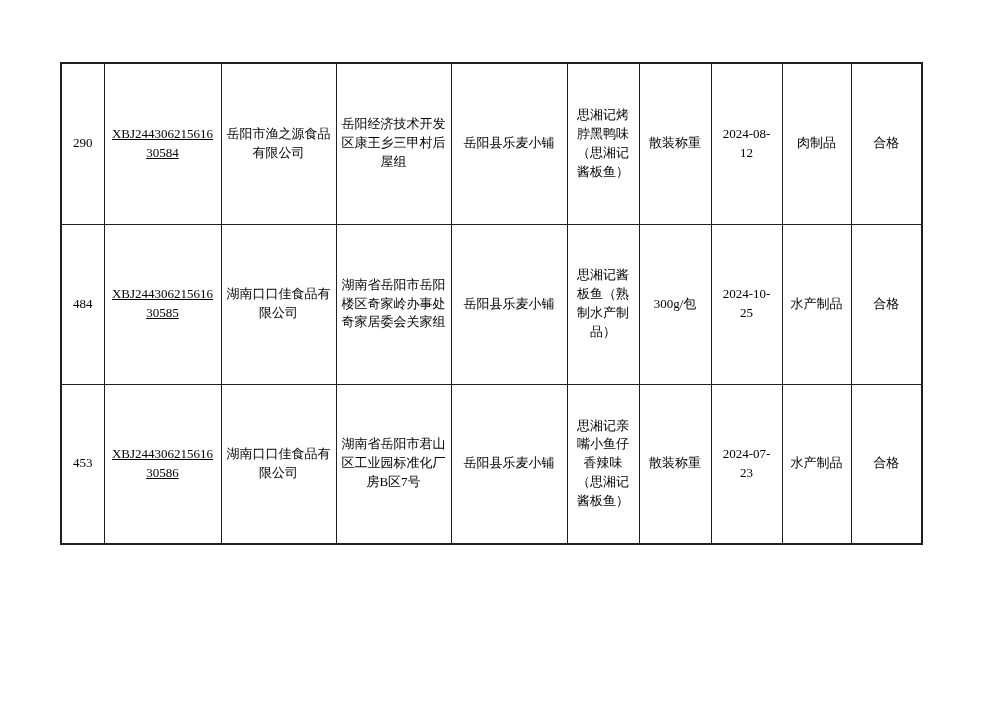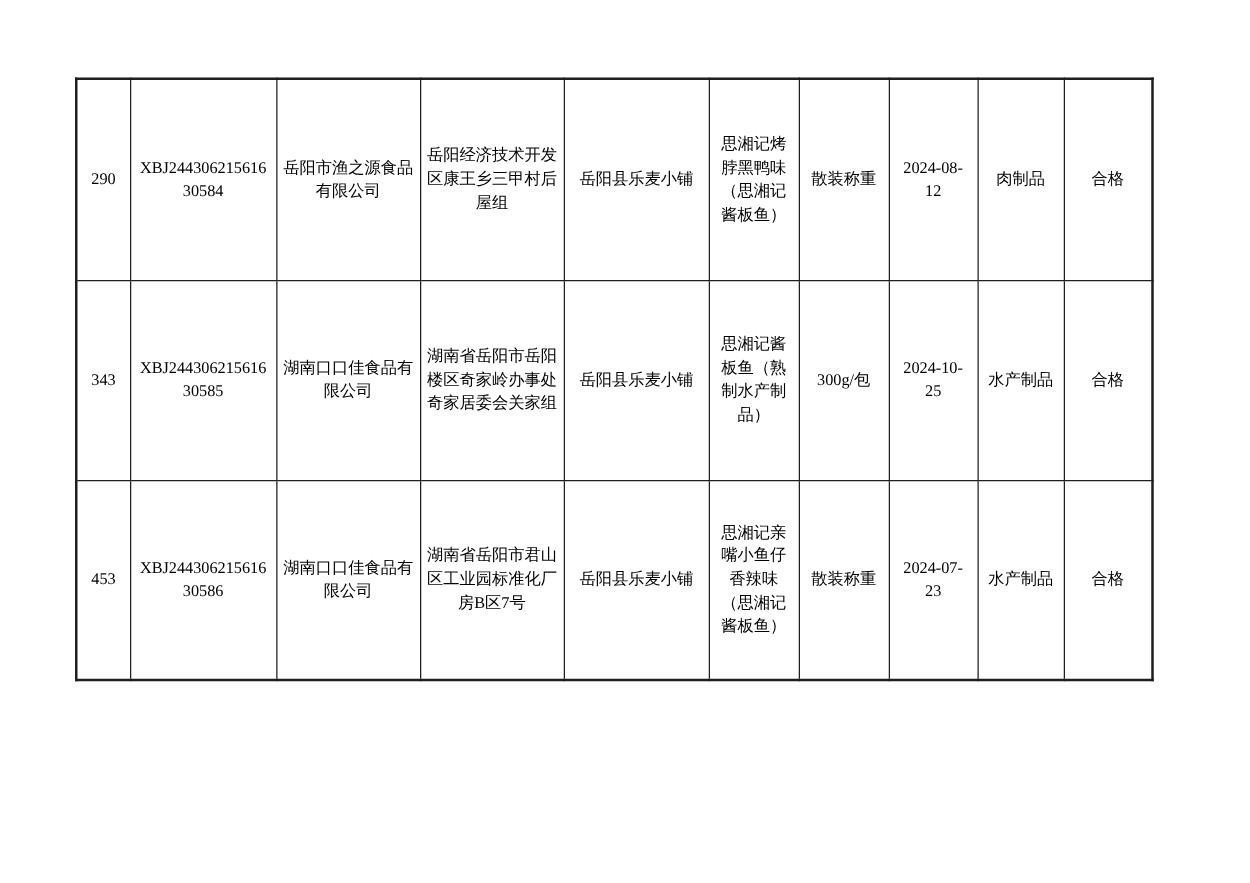--- a/index.html
+++ b/index.html
@@ -45,20 +45,21 @@
   col.c-unit     { width: 116px; }
   col.c-product  { width: 72px; }
   col.c-spec     { width: 72px; }
   col.c-date     { width: 71px; }
   col.c-cat      { width: 69px; }
   col.c-result   { width: 71px; }
 
   td.cell-report {
     word-break: break-all;
     padding: 2px 6px;
+    text-decoration: underline;
   }
   td.cell-producer, td.cell-addr {
     padding: 2px 7px;
   }
   td.cell-date {
     padding: 2px 7px;
   }
 </style>
 </head>
 <body>
@@ -84,21 +85,21 @@
         <td class="cell-producer">岳阳市渔之源食品有限公司</td>
         <td class="cell-addr">岳阳经济技术开发区康王乡三甲村后屋组</td>
         <td class="cell-unit">岳阳县乐麦小铺</td>
         <td class="cell-product">思湘记烤脖黑鸭味（思湘记酱板鱼）</td>
         <td class="cell-spec">散装称重</td>
         <td class="cell-date">2024-08-12</td>
         <td class="cell-cat">肉制品</td>
         <td class="cell-result">合格</td>
       </tr>
       <tr class="row-1">
-        <td class="cell-seq">343</td>
+        <td class="cell-seq">484</td>
         <td class="cell-report">XBJ24430621561630585</td>
         <td class="cell-producer">湖南口口佳食品有限公司</td>
         <td class="cell-addr">湖南省岳阳市岳阳楼区奇家岭办事处奇家居委会关家组</td>
         <td class="cell-unit">岳阳县乐麦小铺</td>
         <td class="cell-product">思湘记酱板鱼（熟制水产制品）</td>
         <td class="cell-spec">300g/包</td>
         <td class="cell-date">2024-10-25</td>
         <td class="cell-cat">水产制品</td>
         <td class="cell-result">合格</td>
       </tr>

